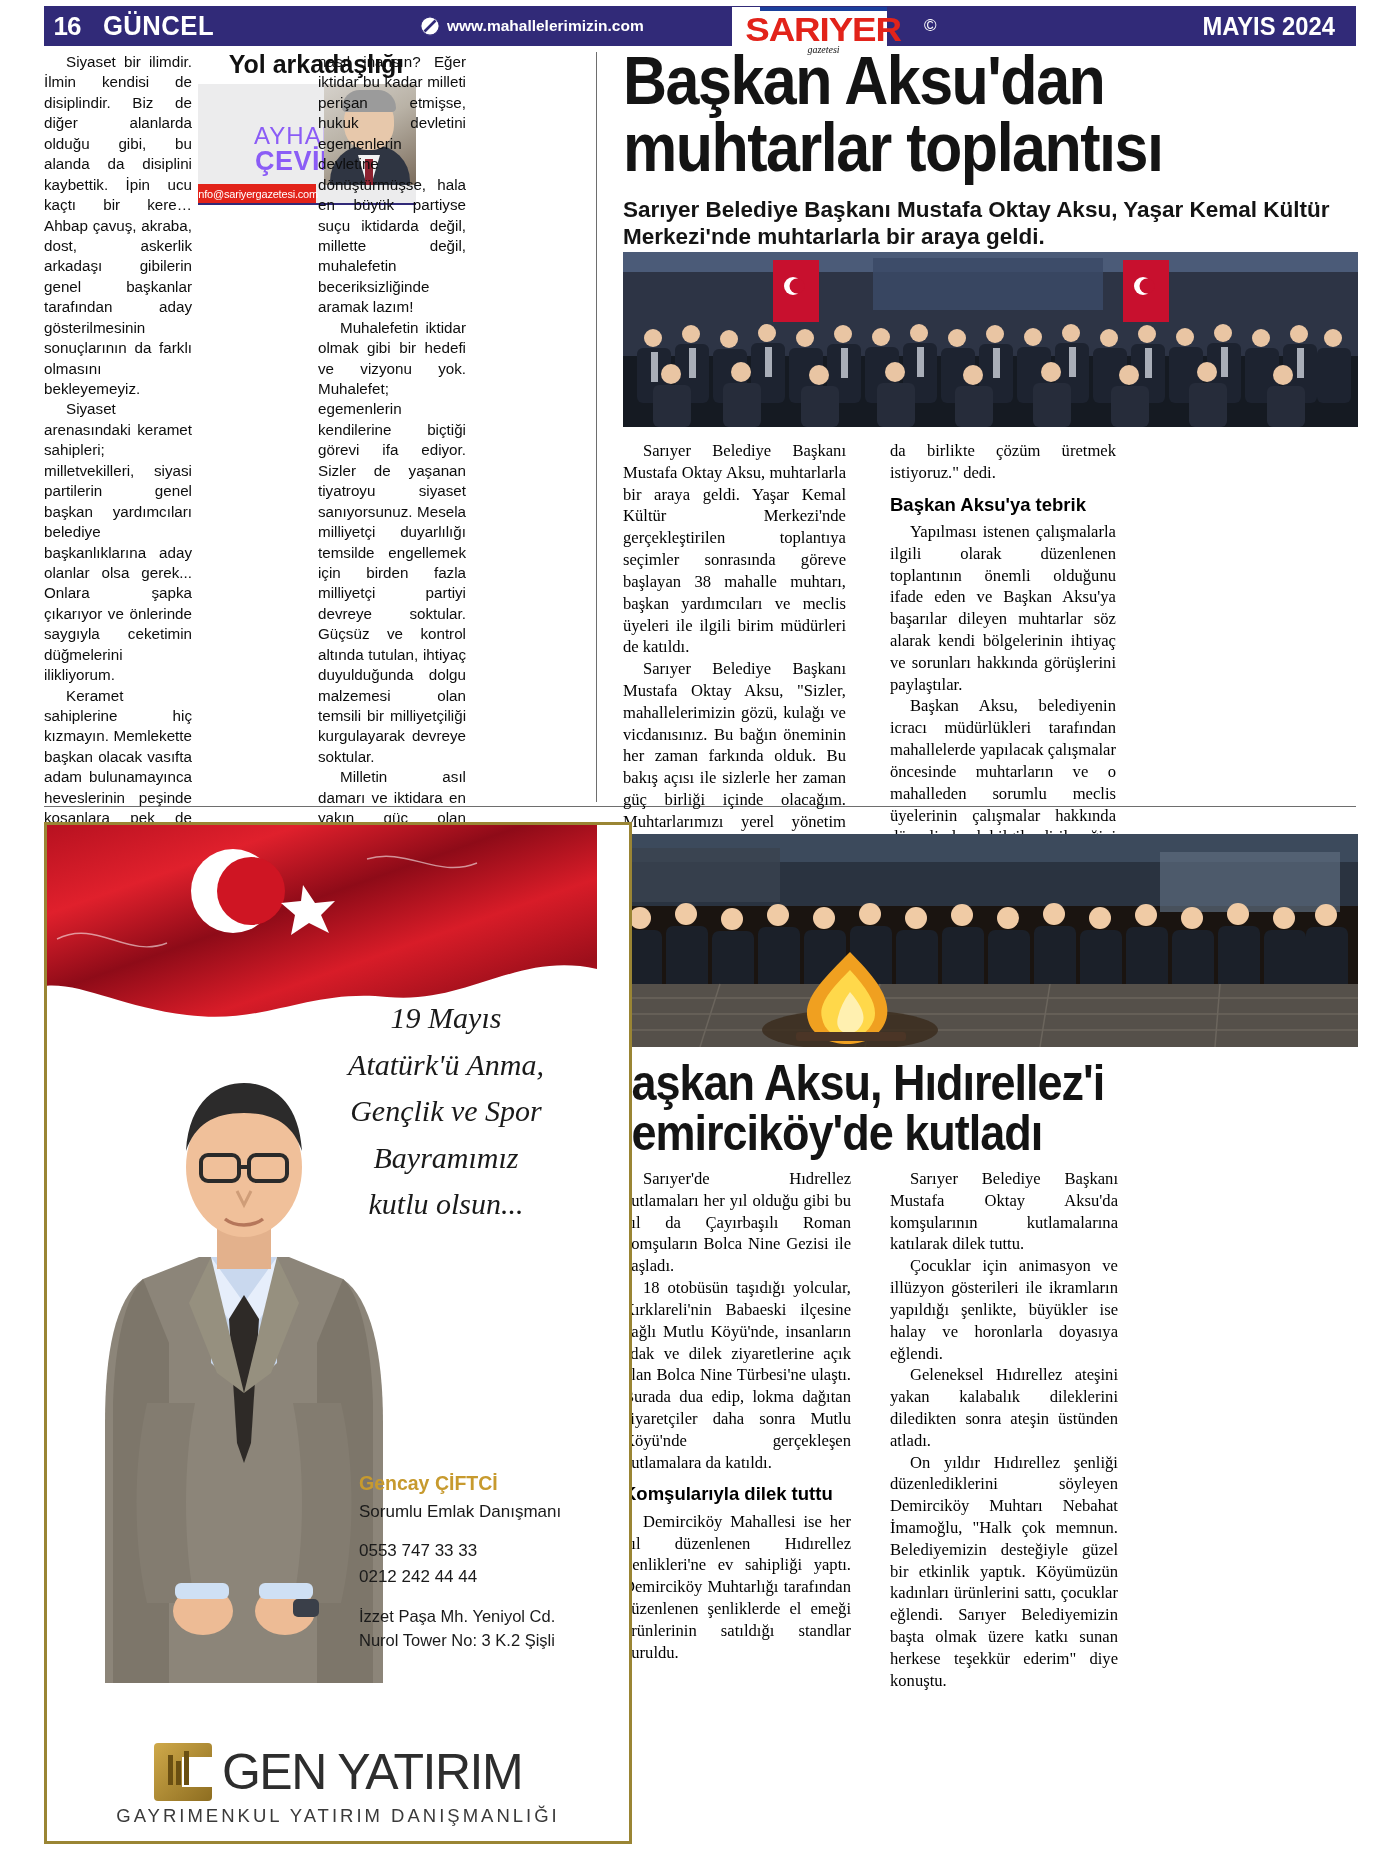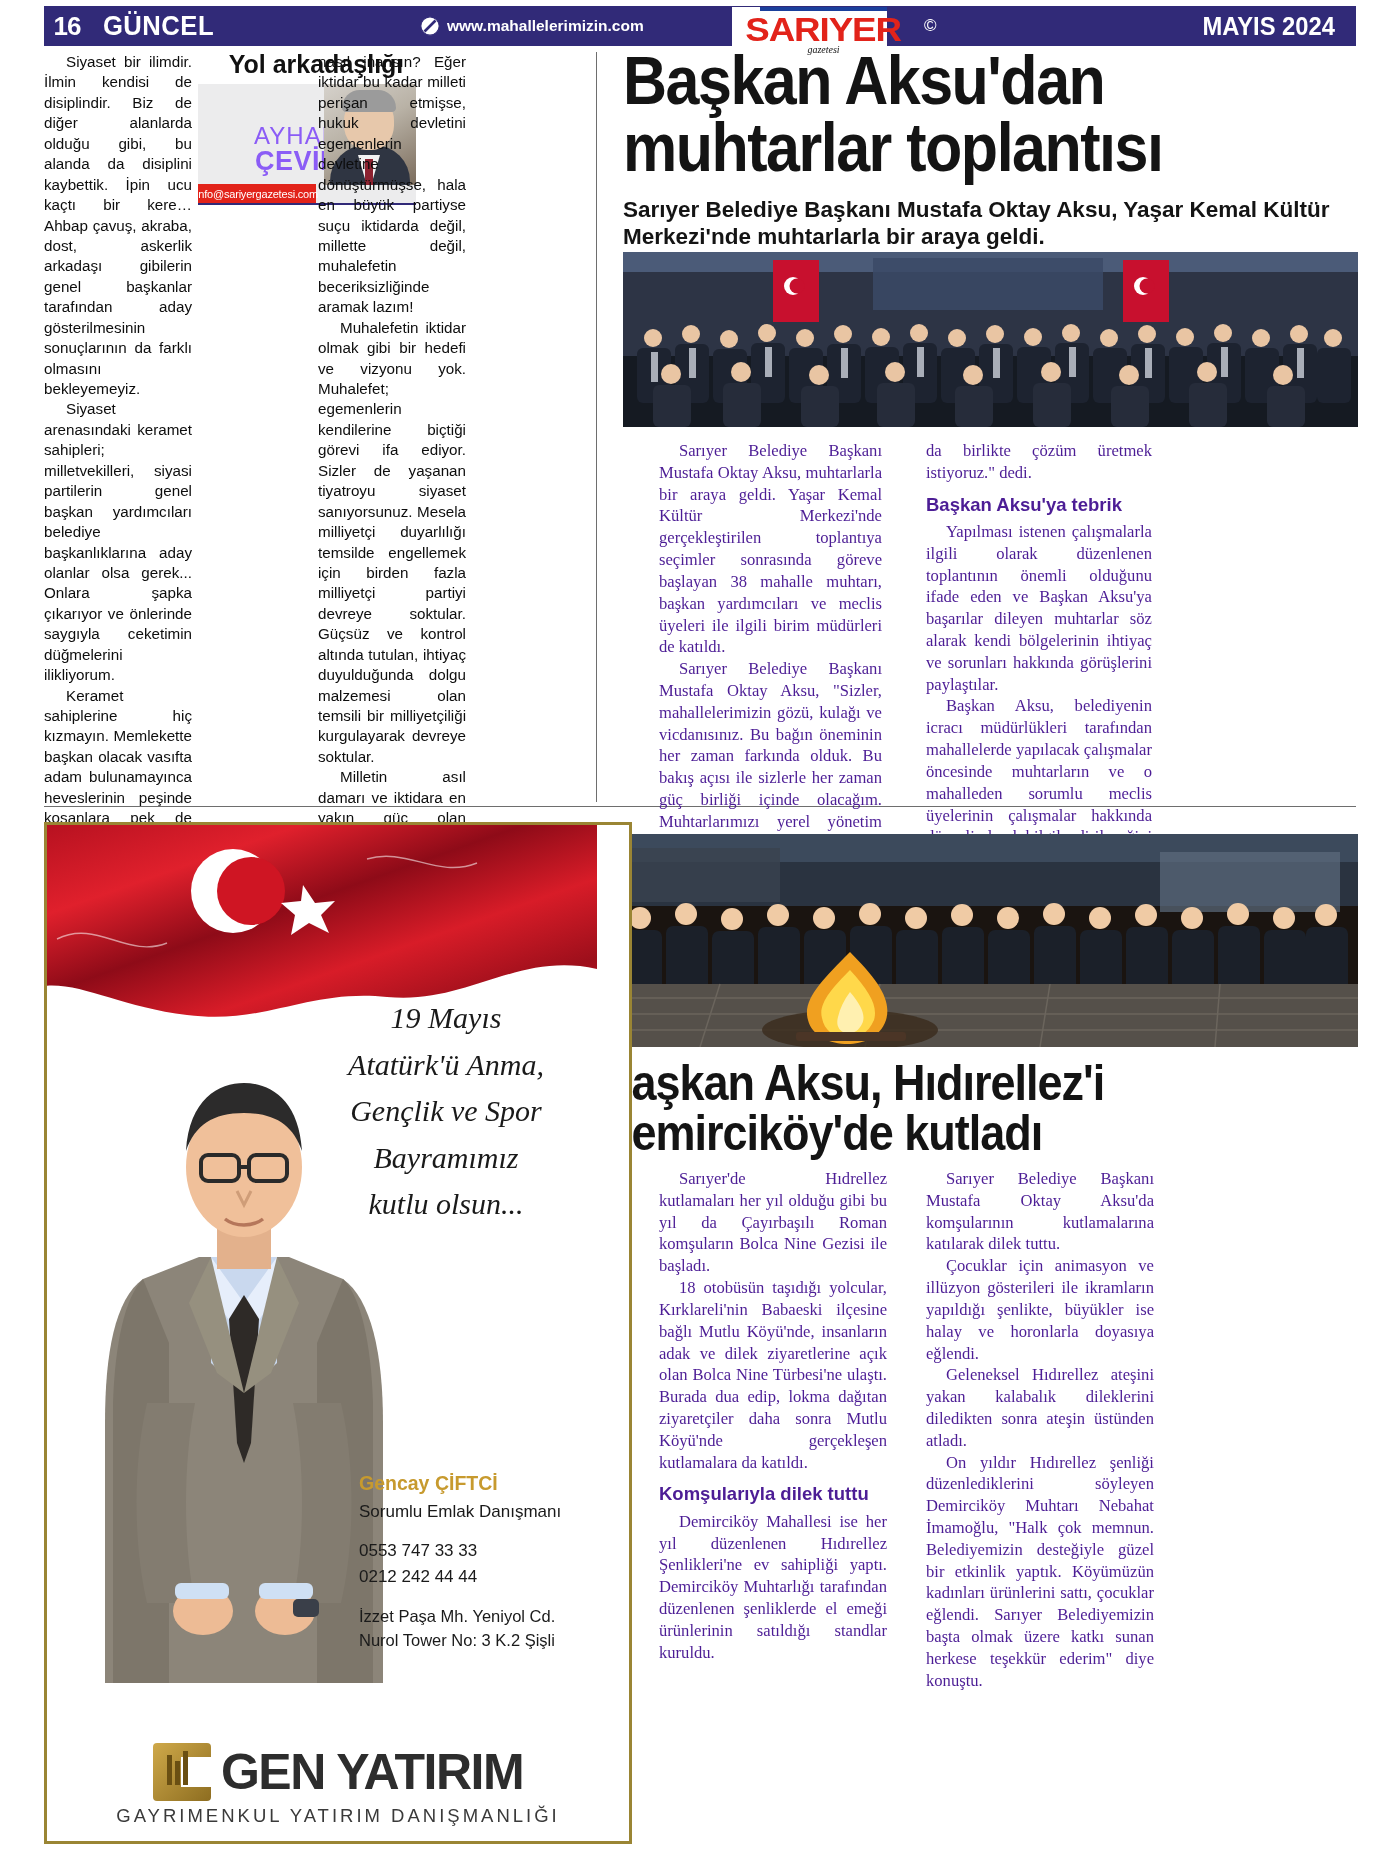--- a/index.html
+++ b/index.html
@@ -127,21 +127,21 @@
     text-align: justify; color: #0d0d0d;
     hyphens: manual;
   }
   .col p { text-indent: 22px; margin: 0; }
   .col p.noind { text-indent: 0; }
 
   .serifcol {
     position: absolute;
     font-family: "Liberation Serif", serif;
     font-size: 16.6px; line-height: 1.315;
-    text-align: justify; color: #4c1d95; margin-left: 36px;
+    text-align: justify; color: #000000;
   }
   .serifcol p { text-indent: 20px; margin: 0; }
   .serifcol p.noind { text-indent: 0; }
   .serifcol h4 {
     font-family: "Liberation Sans", sans-serif;
     font-size: 18.5px; font-weight: bold; margin: 9px 0 4px 0; text-indent: 0;
   }
 
   
   .n1-head {
@@ -207,21 +207,21 @@
   .ad-logo .mark {
     width: 58px; height: 58px; position: relative;
     background: linear-gradient(135deg,#cfa94a,#8d6d20);
     border-radius: 4px;
   }
   .ad-logo .mark .cut {
     position:absolute; right: 0; top: 14px; width: 30px; height: 30px;
     background: #fff;
   }
   .ad-logo .name {
-    font-size: 50px; font-weight: bold; letter-spacing: -1.5px;
+    font-size: 50px; font-weight: normal; letter-spacing: -1.5px;
     color: #2d2d2d;
   }
   .ad-logo .tag {
     font-size: 18.5px; letter-spacing: 3px; color: #3a3a3a; margin-top: 4px;
   }
 </style>
 </head>
 <body>
 
 <div class="page">

